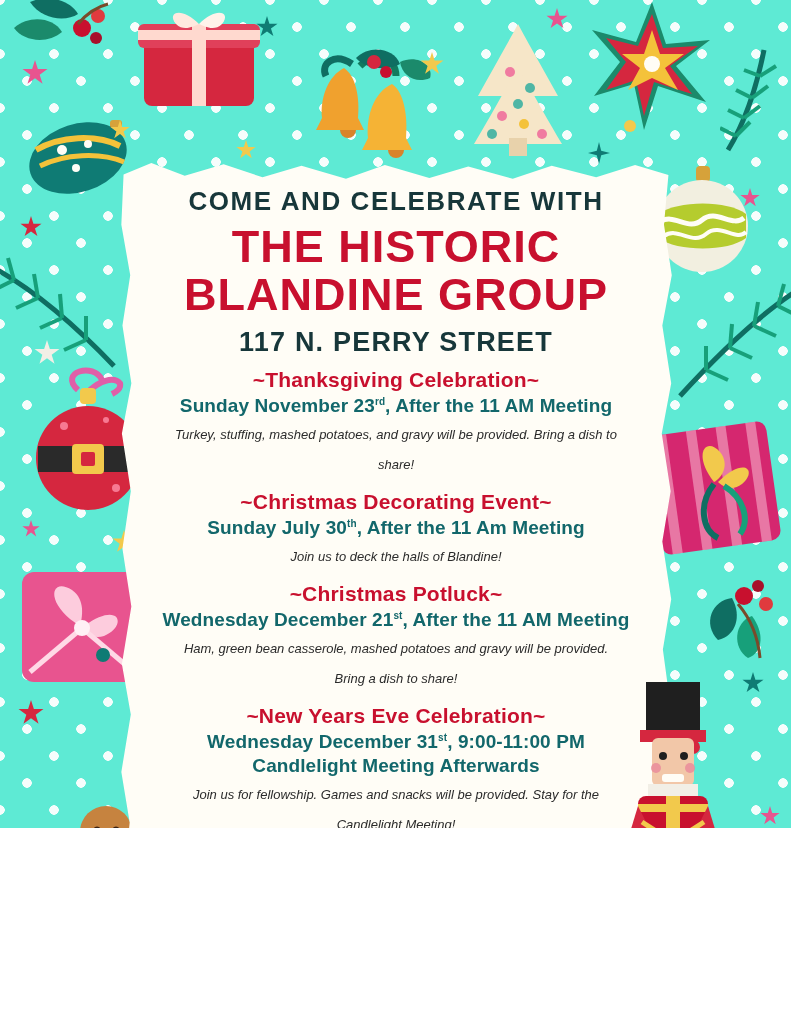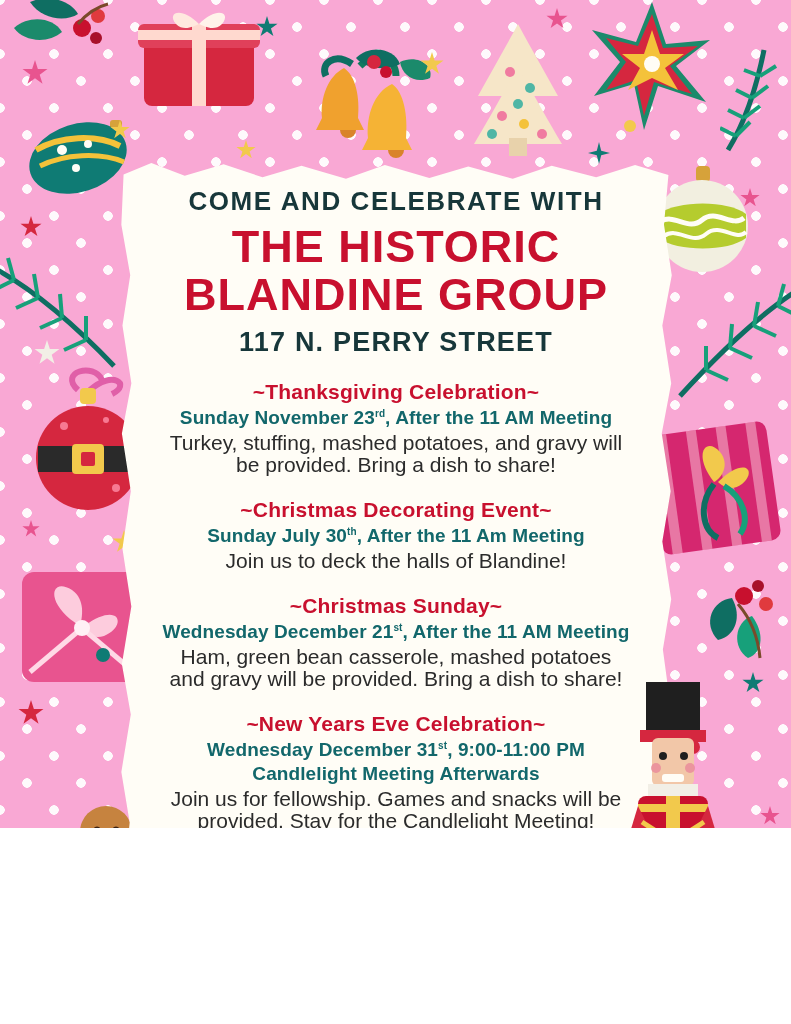--- a/index.html
+++ b/index.html
@@ -5,21 +5,21 @@
   * { box-sizing: border-box; }
   html, body {
     margin: 0; padding: 0;
     width: 791px; height: 1024px;
     overflow: hidden;
     font-family: "Liberation Sans", sans-serif;
   }
   #poster {
     position: relative;
     width: 791px; height: 828px;
-    background-color: #f9a8d4;
+    background-color: #5eead4;
     overflow: hidden;
   }
   
   #dots {
     position: absolute; inset: 0;
     background-image:
       radial-gradient(circle, #ffffff 4.5px, rgba(255,255,255,0) 5px),
       radial-gradient(circle, #ffffff 4.5px, rgba(255,255,255,0) 5px);
     background-size: 54px 54px, 54px 54px;
     background-position: 0 0, 27px 27px;
@@ -65,42 +65,43 @@
     color: #c8102e;
     margin: 6px 0 8px 0;
   }
   .hdr-addr {
     font-size: 27px;
     line-height: 31px;
     letter-spacing: 1.2px;
     font-weight: bold;
     color: #17373a;
   }
-  .ev { margin-top: 22px; }
+  .ev { margin-top: 10px; }
   .ev-title {
     font-size: 21px;
     font-weight: bold;
     color: #c8102e;
     letter-spacing: .2px;
     margin-bottom: 3px;
   }
   .ev-when {
     font-size: 19px;
     font-weight: bold;
     color: #12676b;
     letter-spacing: .1px;
     margin-bottom: 2px;
   }
   .ev-when sup { font-size: 10px; }
   .ev-desc {
-    font-size: 21px;
-    line-height: 22px;
+    font-size: 13px;
+    line-height: 30px;
     color: #2b2b2b;
     padding: 0 18px;
     margin-top: 3px;
+    font-style: italic;
   }
   
   .deco { position: absolute; z-index: 5; }
   .deco.front { z-index: 40; }
 
   
   .star5 {
     clip-path: polygon(50% 0%, 61% 35%, 98% 35%, 68% 57%, 79% 91%, 50% 70%, 21% 91%, 32% 57%, 2% 35%, 39% 35%);
   }
   .sparkle4 {
@@ -439,21 +440,21 @@
 
     <div class="ev">
       <div class="ev-title">~Christmas Decorating Event~</div>
       <div class="ev-when">
         <span>Sunday July 30</span><sup>th</sup><span>, After the 11 Am Meeting</span>
       </div>
       <div class="ev-desc">Join us to deck the halls of Blandine!</div>
     </div>
 
     <div class="ev">
-      <div class="ev-title">~Christmas Sunday~</div>
+      <div class="ev-title">~Christmas Potluck~</div>
       <div class="ev-when">
         <span>Wednesday December 21</span><sup>st</sup><span>, After the 11 AM Meeting</span>
       </div>
       <div class="ev-desc">Ham, green bean casserole, mashed potatoes and gravy will be provided. Bring a dish to share!</div>
     </div>
 
     <div class="ev">
       <div class="ev-title">~New Years Eve Celebration~</div>
       <div class="ev-when">
         <span>Wednesday December 31</span><sup>st</sup><span>, 9:00-11:00 PM</span>

